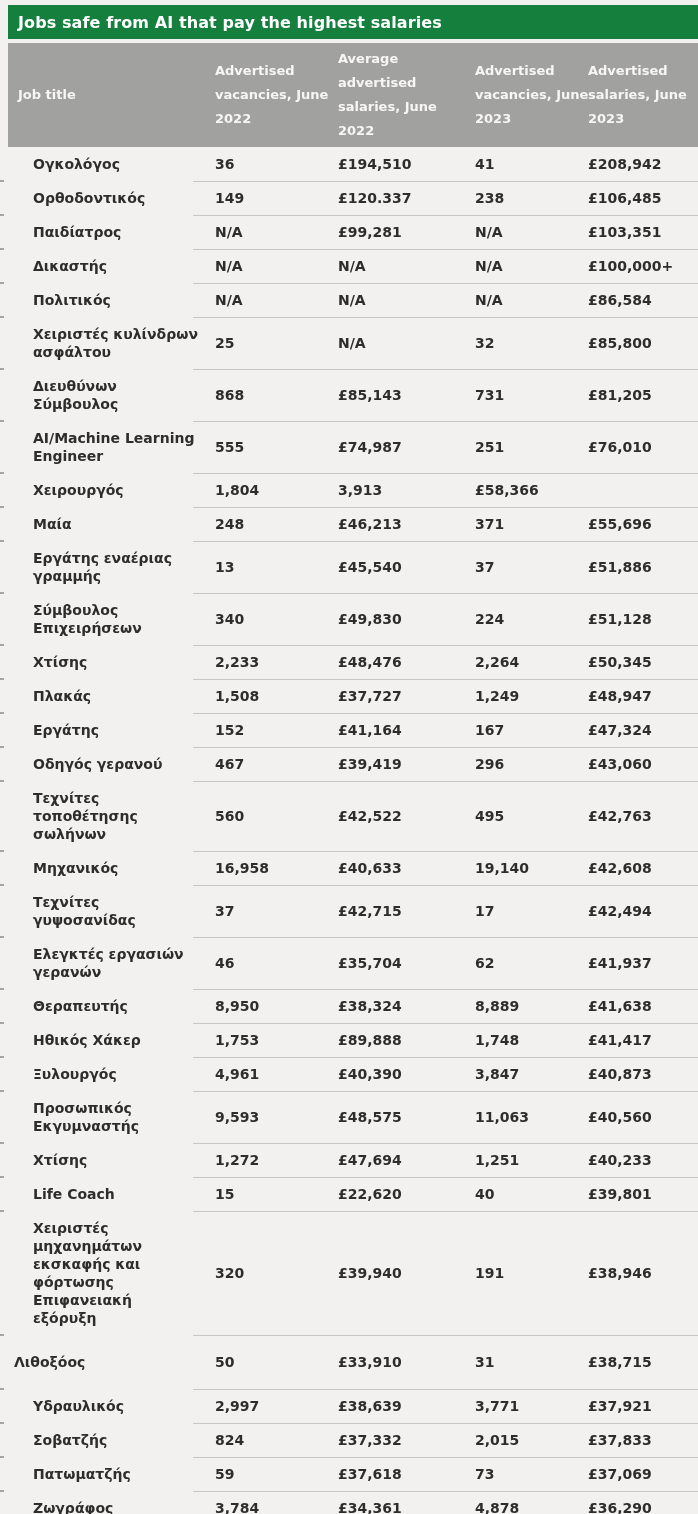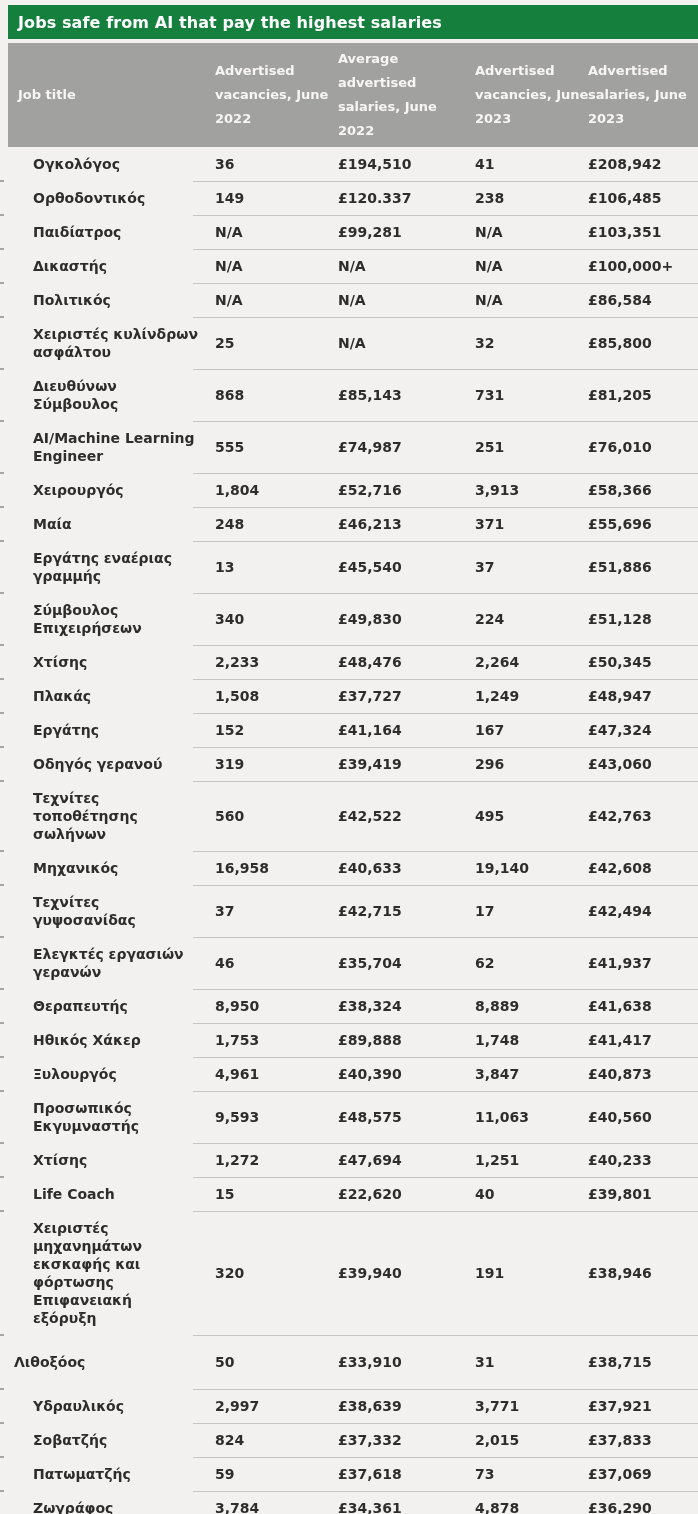--- a/index.html
+++ b/index.html
@@ -159,21 +159,20 @@
     <div class="cell job">AI/Machine Learning Engineer</div>
     <div class="cell">555</div>
     <div class="cell">£74,987</div>
     <div class="cell">251</div>
     <div class="cell">£76,010</div>
   </div>
 
   <div class="row">
     <div class="cell job">Χειρουργός</div>
     <div class="cell">1,804</div>
-    <div class="cell">£52,716</div>
     <div class="cell">3,913</div>
     <div class="cell">£58,366</div>
   </div>
 
   <div class="row">
     <div class="cell job">Μαία</div>
     <div class="cell">248</div>
     <div class="cell">£46,213</div>
     <div class="cell">371</div>
     <div class="cell">£55,696</div>
@@ -215,21 +214,21 @@
   <div class="row">
     <div class="cell job">Εργάτης</div>
     <div class="cell">152</div>
     <div class="cell">£41,164</div>
     <div class="cell">167</div>
     <div class="cell">£47,324</div>
   </div>
 
   <div class="row">
     <div class="cell job">Οδηγός γερανού</div>
-    <div class="cell">319</div>
+    <div class="cell">467</div>
     <div class="cell">£39,419</div>
     <div class="cell">296</div>
     <div class="cell">£43,060</div>
   </div>
 
   <div class="row">
     <div class="cell job">Τεχνίτες τοποθέτησης σωλήνων</div>
     <div class="cell">560</div>
     <div class="cell">£42,522</div>
     <div class="cell">495</div>

